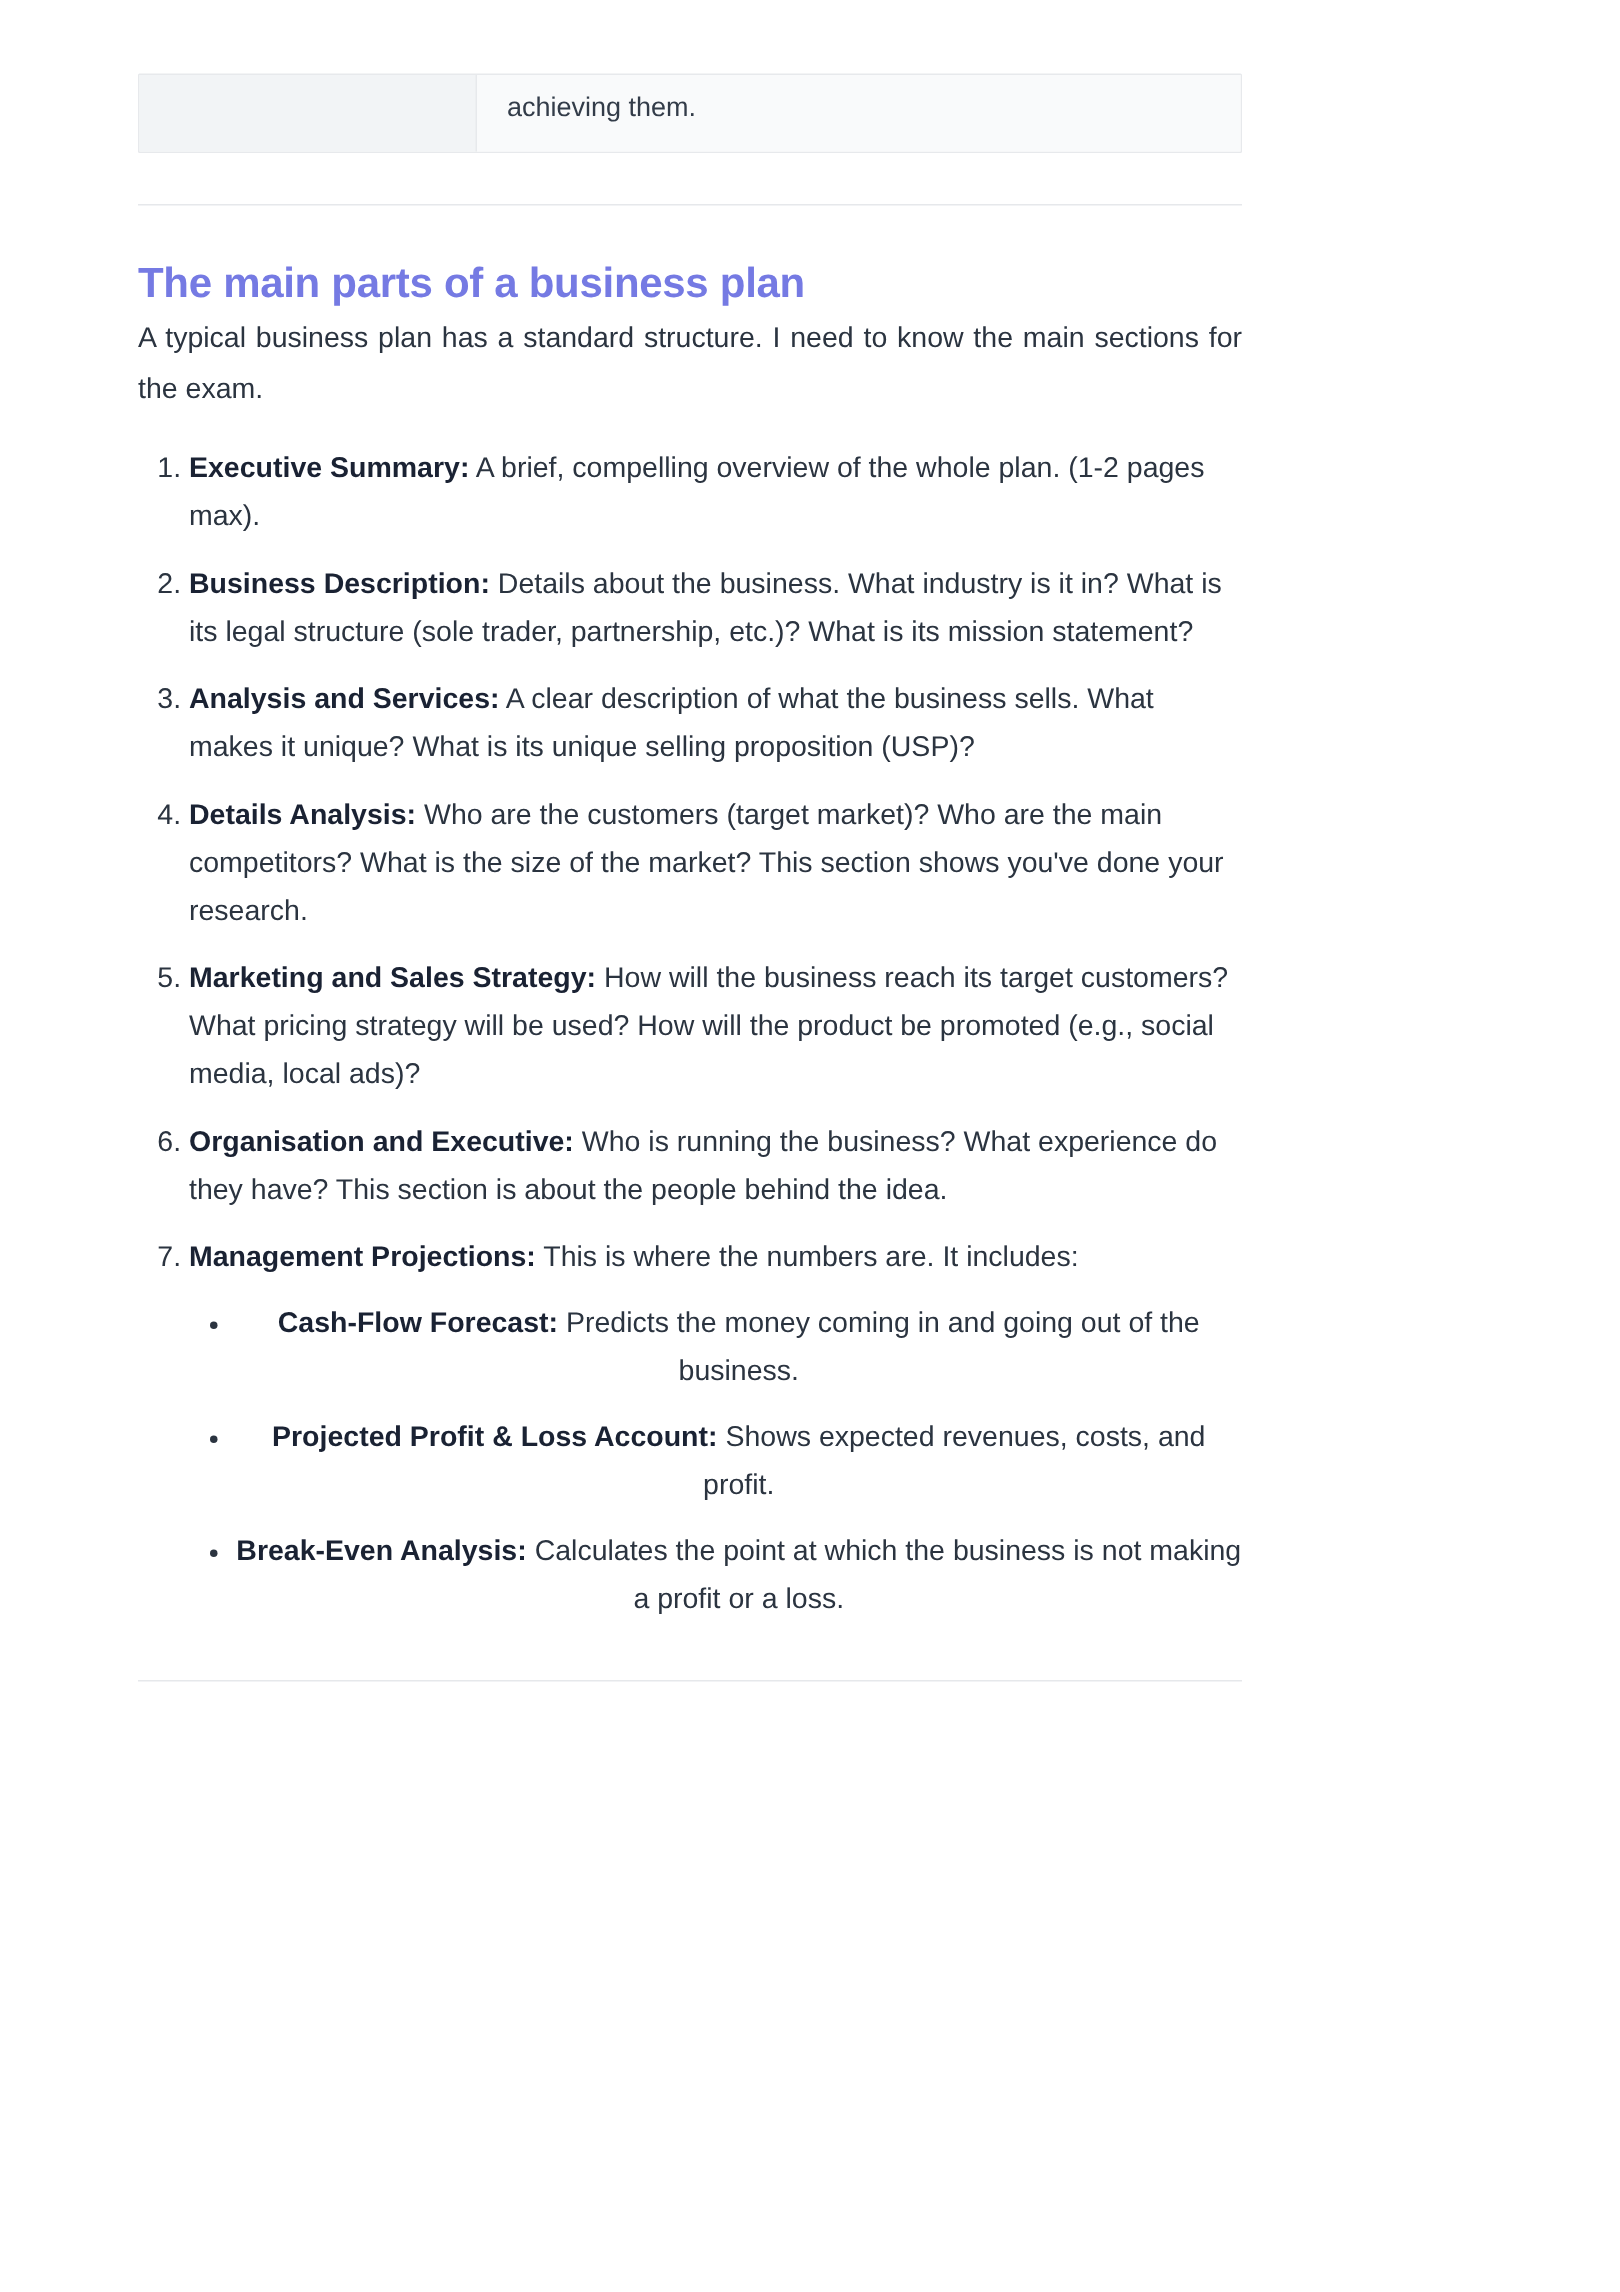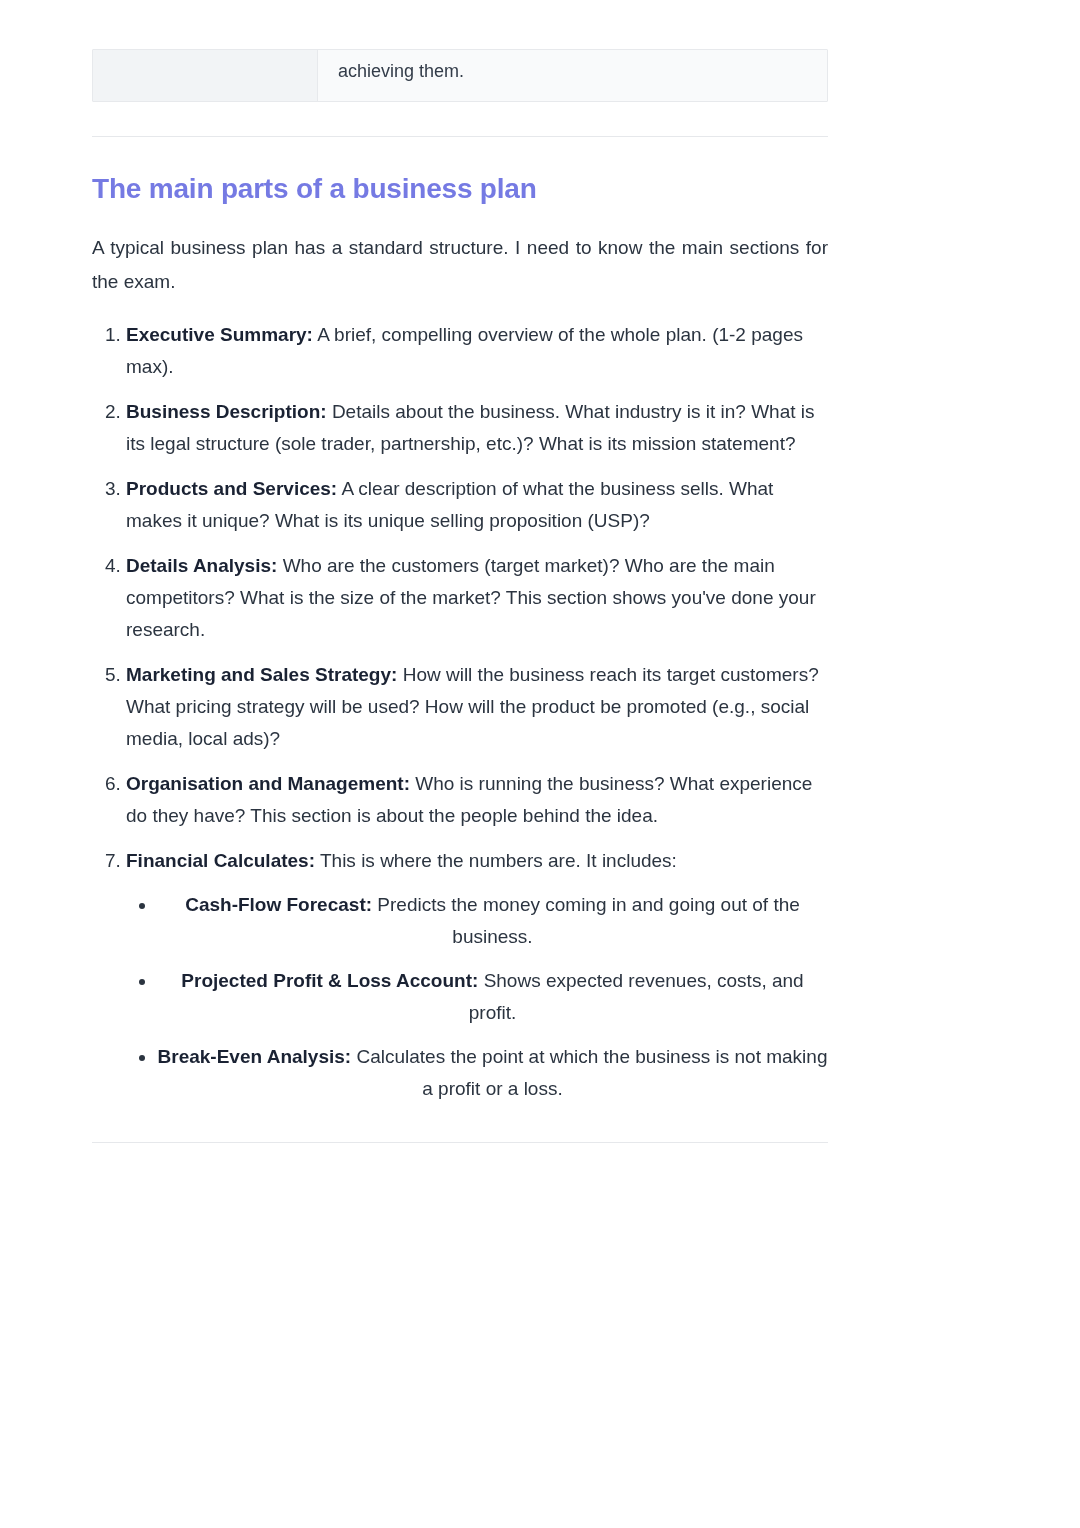--- a/index.html
+++ b/index.html
@@ -43,21 +43,20 @@
   }
   h1.section-heading, h2.section-heading {
     margin-top:32px;
     font-size:28px;
     line-height:40px;
     font-weight:700;
     color:#757ae3;
     letter-spacing:-0.2px;
   }
   .intro {
-    margin-top:22px;
     font-size:19px;
     line-height:34px;
     text-align:justify;
     color:#2b3440;
   }
   ol.plan-list {
     margin-top:20px;
     padding-left:34px;
     list-style:decimal outside;
     font-size:19px;
@@ -126,37 +125,37 @@
     <ol class="plan-list">
       <li>
         <strong>Executive Summary:</strong>
         <span>A brief, compelling overview of the whole plan. (1-2 pages max).</span>
       </li>
       <li>
         <strong>Business Description:</strong>
         <span>Details about the business. What industry is it in? What is its legal structure (sole trader, partnership, etc.)? What is its mission statement?</span>
       </li>
       <li>
-        <strong>Products and Services:</strong>
+        <strong>Analysis and Services:</strong>
         <span>A clear description of what the business sells. What makes it unique? What is its unique selling proposition (USP)?</span>
       </li>
       <li>
         <strong>Details Analysis:</strong>
         <span>Who are the customers (target market)? Who are the main competitors? What is the size of the market? This section shows you've done your research.</span>
       </li>
       <li>
         <strong>Marketing and Sales Strategy:</strong>
         <span>How will the business reach its target customers? What pricing strategy will be used? How will the product be promoted (e.g., social media, local ads)?</span>
       </li>
       <li>
-        <strong>Organisation and Management:</strong>
+        <strong>Organisation and Executive:</strong>
         <span>Who is running the business? What experience do they have? This section is about the people behind the idea.</span>
       </li>
       <li>
-        <strong>Financial Calculates:</strong>
+        <strong>Management Projections:</strong>
         <span>This is where the numbers are. It includes:</span>
         <ul class="sub-list">
           <li>
             <strong>Cash-Flow Forecast:</strong>
             <span>Predicts the money coming in and going out of the business.</span>
           </li>
           <li>
             <strong>Projected Profit &amp; Loss Account:</strong>
             <span>Shows expected revenues, costs, and profit.</span>
           </li>

